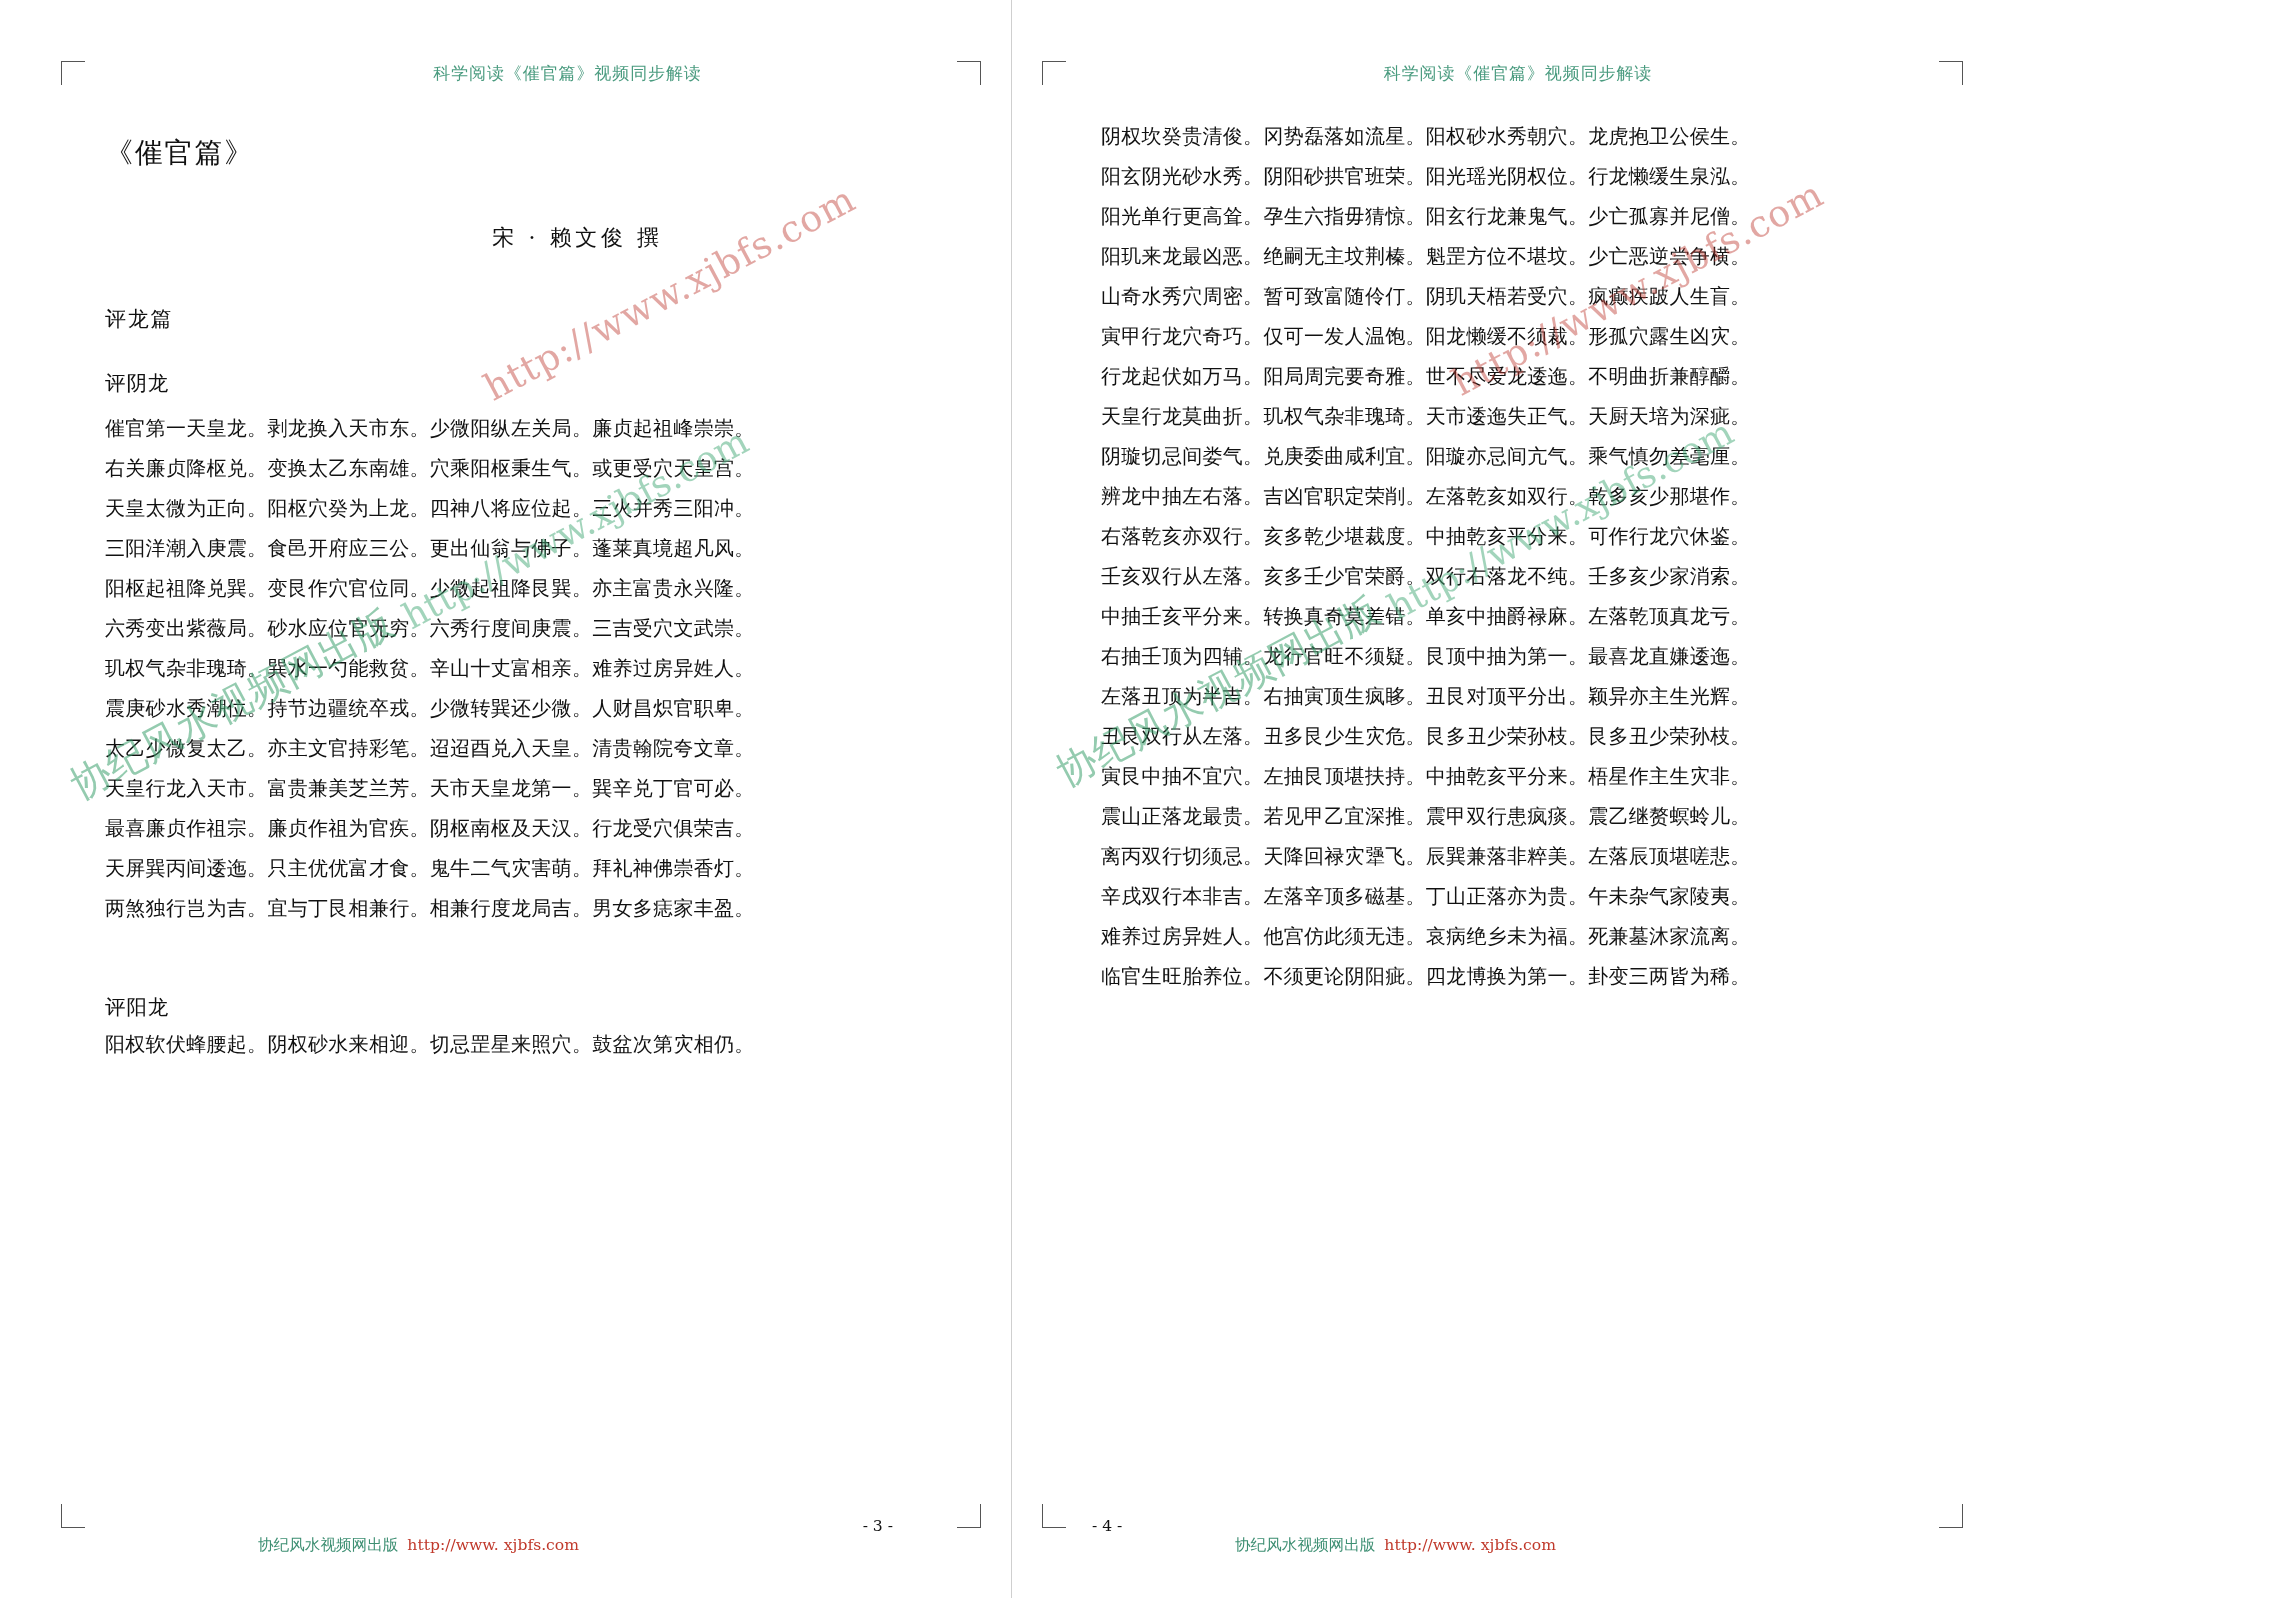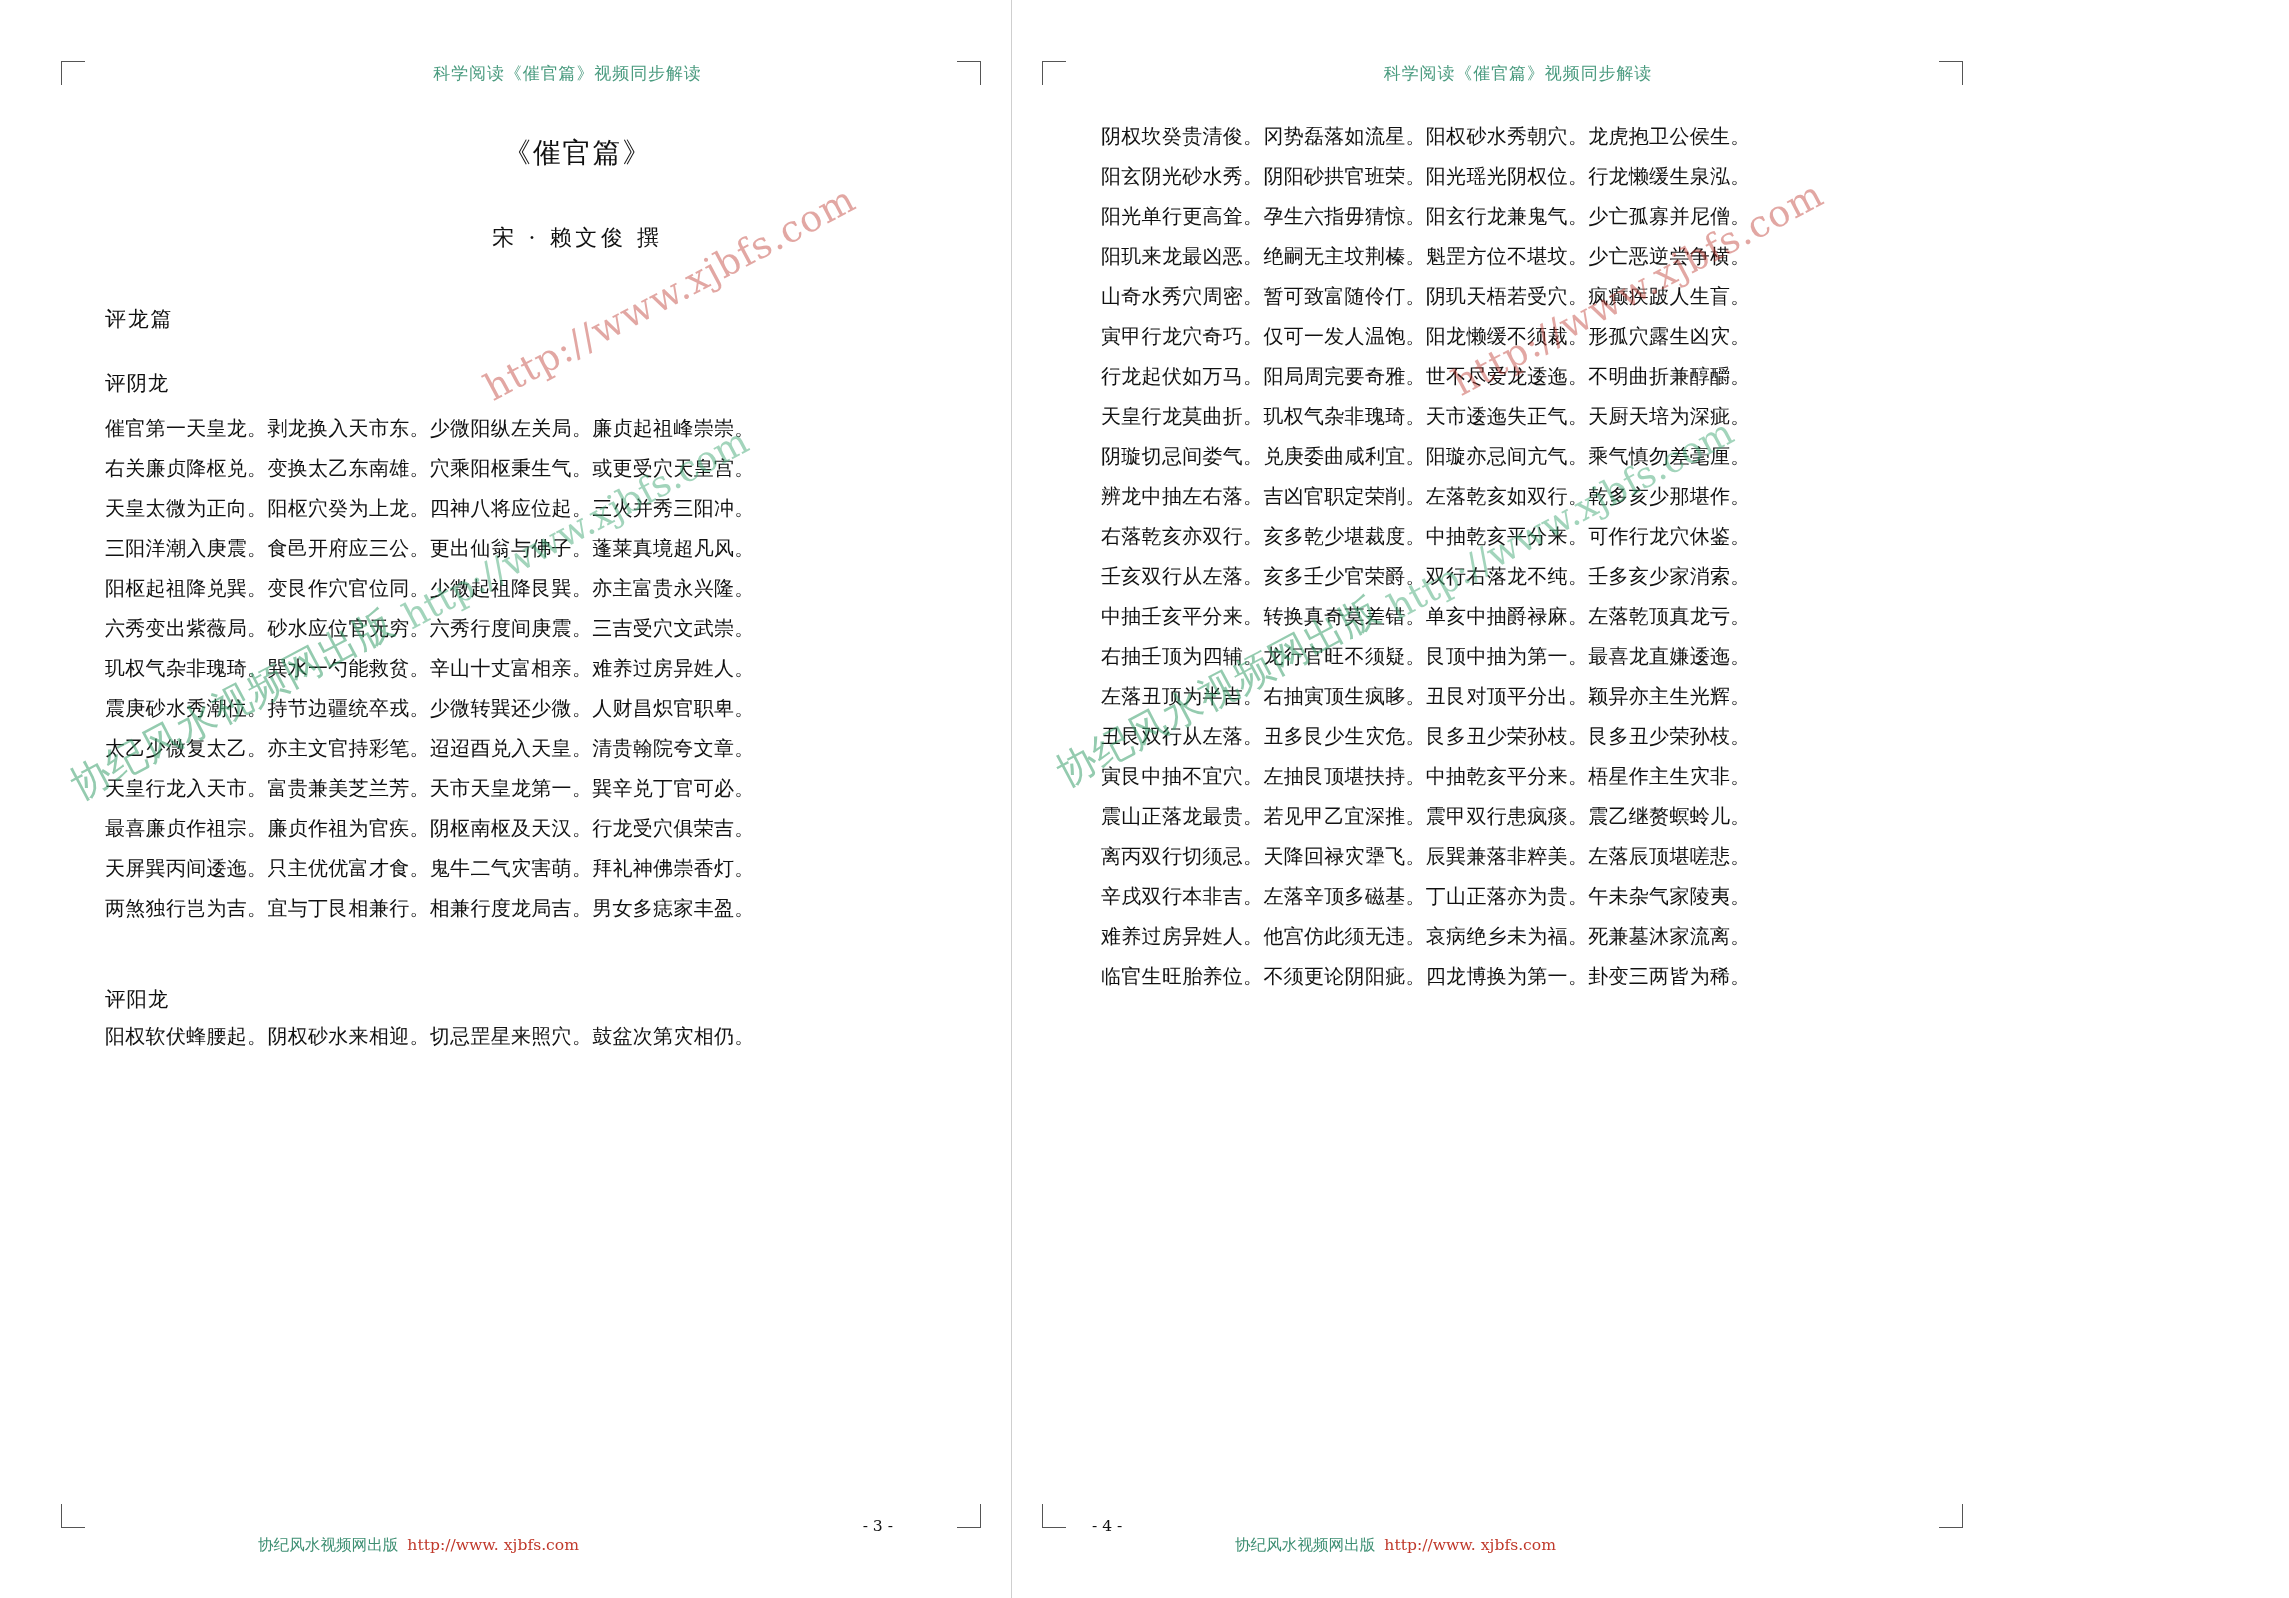--- a/index.html
+++ b/index.html
@@ -67,21 +67,20 @@
     left: 105px;
     width: 945px;
   }
   .right .body-area {
     top: 116px;
     left: 89px;
     width: 953px;
   }
 
   .doc-title {
-    text-align: center;
     font-size: 28px;
     letter-spacing: 1.8px;
     margin: 18px 0 0 0;
     color: #111;
   }
   .doc-author {
     text-align: center;
     font-size: 22px;
     letter-spacing: 3.6px;
     margin: 51px 0 0 0;
@@ -198,21 +197,21 @@
           <div class="line">震庚砂水秀潮位。持节边疆统卒戎。少微转巽还少微。人财昌炽官职卑。</div>
           <div class="line">太乙少微复太乙。亦主文官持彩笔。迢迢酉兑入天皇。清贵翰院夸文章。</div>
           <div class="line">天皇行龙入天市。富贵兼美芝兰芳。天市天皇龙第一。巽辛兑丁官可必。</div>
           <div class="line">最喜廉贞作祖宗。廉贞作祖为官疾。阴枢南枢及天汉。行龙受穴俱荣吉。</div>
           <div class="line">天屏巽丙间逶迤。只主优优富才食。鬼牛二气灾害萌。拜礼神佛崇香灯。</div>
           <div class="line">两煞独行岂为吉。宜与丁艮相兼行。相兼行度龙局吉。男女多痣家丰盈。</div>
         </div>
 
         <div class="gap"></div>
 
-        <div class="sub-title" style="margin-top:17px;">评阳龙</div>
+        <div class="sub-title" style="margin-top:25px;">评阳龙</div>
         <div class="para tight">
           <div class="line">阳权软伏蜂腰起。阴权砂水来相迎。切忌罡星来照穴。鼓盆次第灾相仍。</div>
         </div>
       </div>
 
       <div class="wm" style="left:53px; top:677px;">协纪风水视频网出版</div>
       <div class="wm-url" style="left:383px; top:508px;">http://www.xjbfs.com</div>
       <div class="wm red" style="left:463px; top:272px; font-size:37px; color:rgba(190,60,50,0.45);">http://www.xjbfs.com</div>
 
       <div class="footer">

